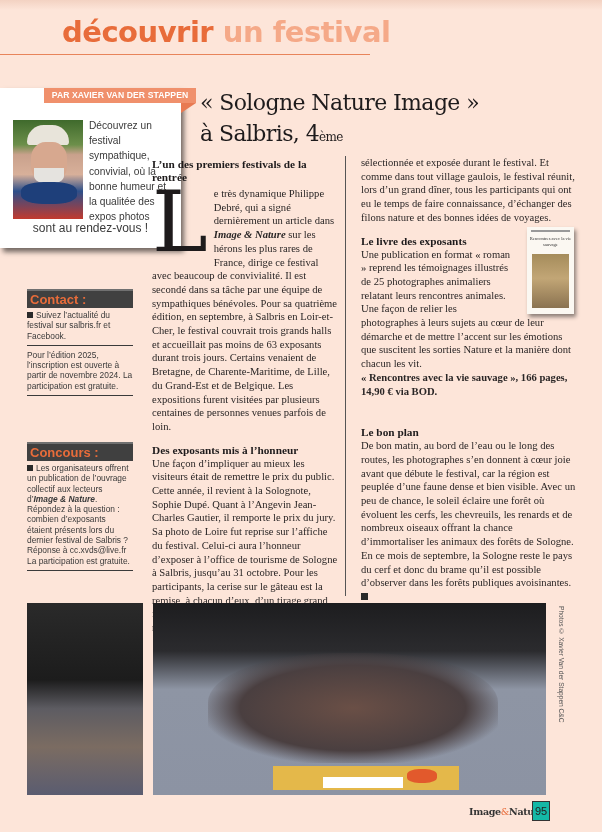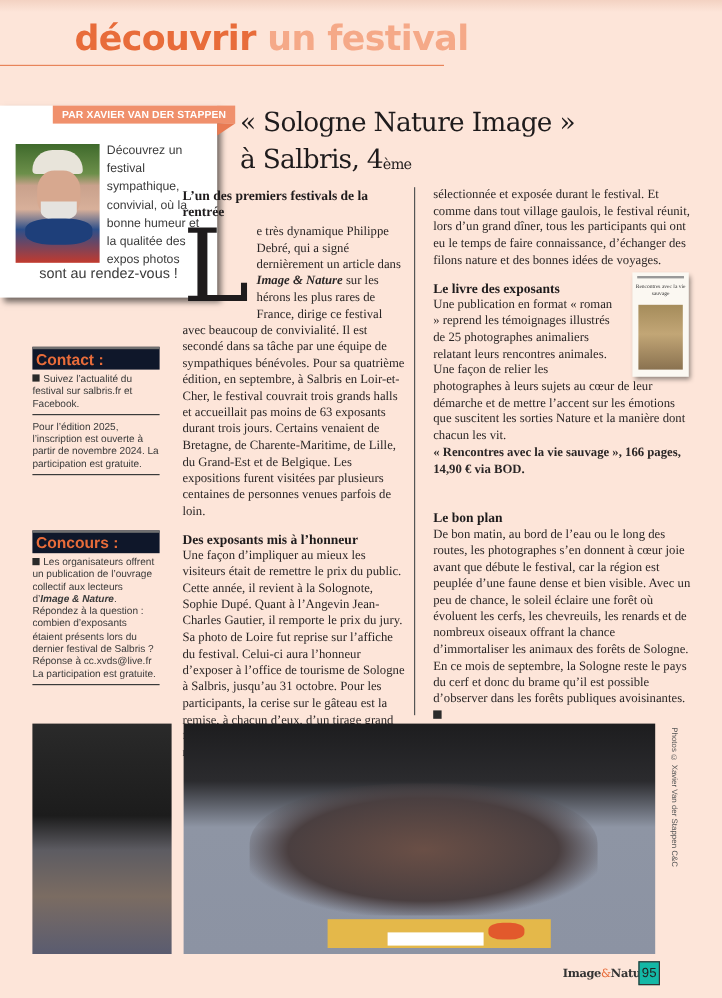--- a/index.html
+++ b/index.html
@@ -30,21 +30,21 @@
   .author-photo .cap { position:absolute; left:14px; top:5px; width:42px; height:20px; background:#e8e4da; border-radius:20px 20px 4px 4px; }
   .author-photo .face { position:absolute; left:18px; top:22px; width:36px; height:40px; background:#d7a88f; border-radius:40%; }
   .author-photo .beard { position:absolute; left:21px; top:48px; width:30px; height:16px; background:#e5e3df; border-radius:0 0 50% 50%; }
   .author-photo .scarf { position:absolute; left:8px; top:62px; width:56px; height:22px; background:#1e3f7a; border-radius:40%; }
   .author-blurb { position:absolute; left:89px; top:118px; width:86px;
     font-family:"Liberation Sans", sans-serif; font-size:10.2px; line-height:15.2px; color:#3a3a3a; }
   .author-blurb-last { position:absolute; left:0; top:221px; width:181px; text-align:center;
     font-family:"Liberation Sans", sans-serif; font-size:12px; line-height:15px; color:#3a3a3a; }
 
   .side-box { position:absolute; left:27px; width:106px; font-family:"Liberation Sans", sans-serif; font-size:8.4px; line-height:10.3px; color:#3a3a3a; }
-  .side-title { background:#0f172a; border-top:2px solid #707070; color:#e86c3a; font-weight:bold;
+  .side-title { background:#404040; border-top:2px solid #707070; color:#e86c3a; font-weight:bold;
     font-size:13px; line-height:17px; padding-left:3px; margin-bottom:2px; }
   .side-rule { height:1px; background:#3a3a3a; margin:4px 0 4px 0; }
   .sq { display:inline-block; width:6px; height:6px; background:#2a2a2a; margin-right:3px; }
 
   .title { position:absolute; left:200px; top:70px; width:400px; text-align:left;
     font-family:"DejaVu Serif", serif; font-size:22px; line-height:31px; color:#1e1b1c; letter-spacing:-0.6px;margin-top:17px; }
   .title sup { font-size:12px; vertical-align:top; position:relative; top:4px; }
 
   .col { position:absolute; font-size:10.6px; line-height:13.7px; color:#2a2626; }
   .col h3 { margin:0; font-family:Liberation Serif, serif; font-weight:bold; font-size:11.3px; line-height:13px; color:#1e1b1c; }

